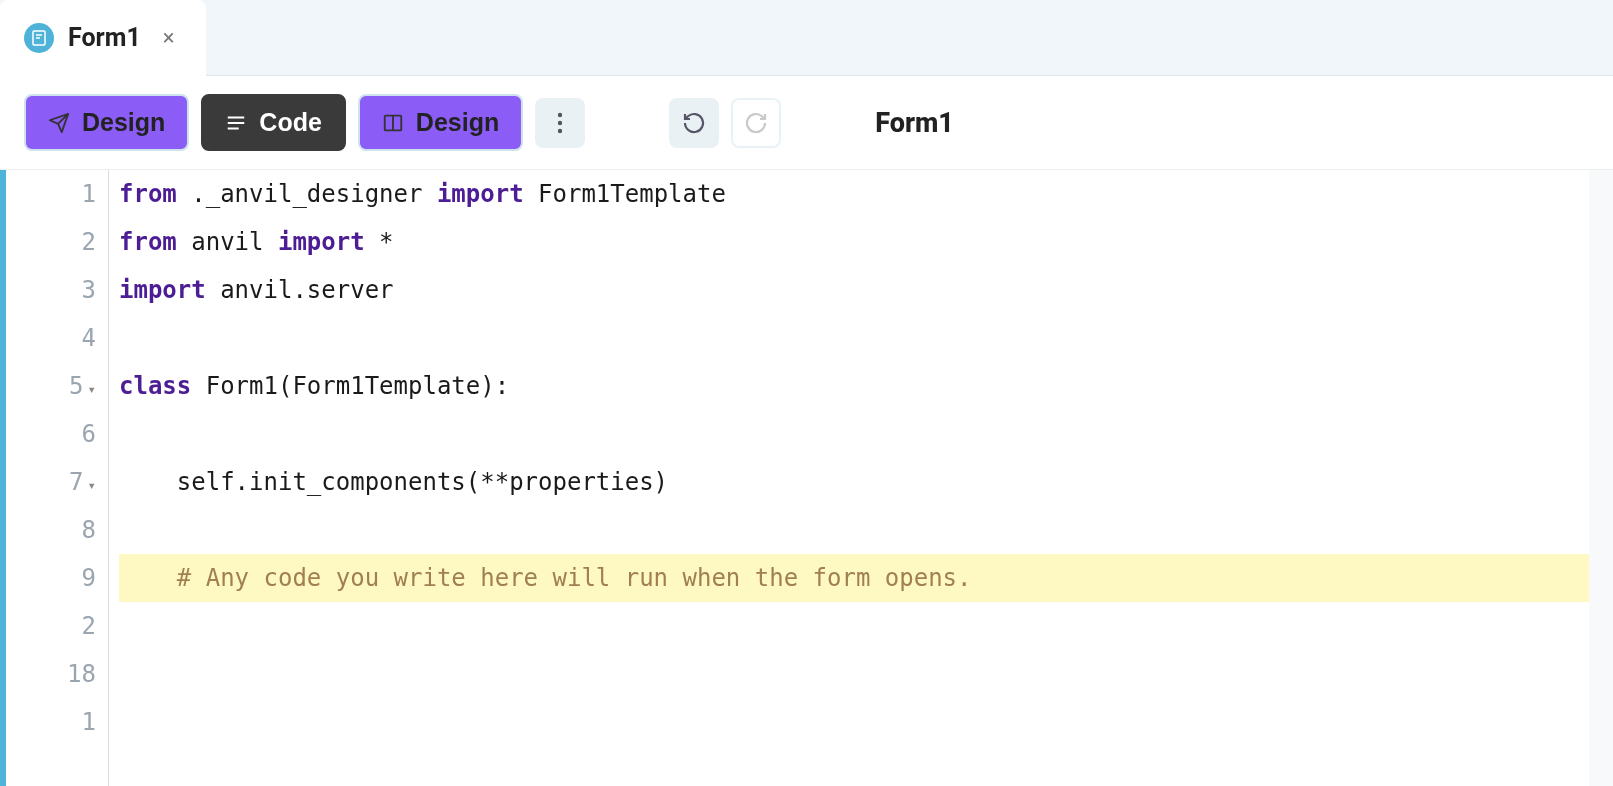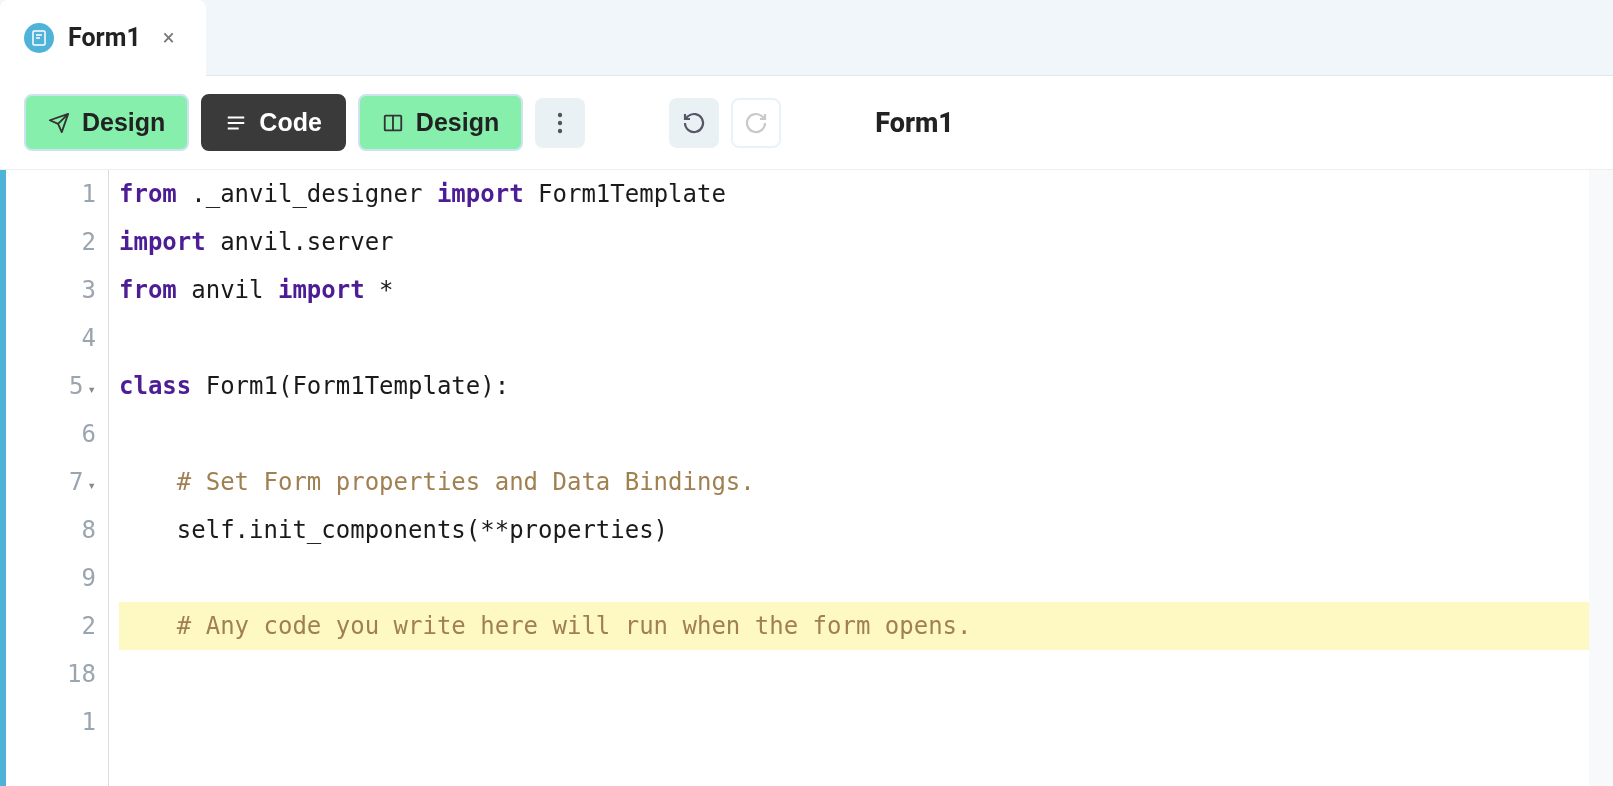--- a/index.html
+++ b/index.html
@@ -5,21 +5,21 @@
 * { box-sizing: border-box; margin: 0; padding: 0; }
 body { font-family: -apple-system, BlinkMacSystemFont, "Segoe UI", Roboto, sans-serif; background: #fff; width: 1613px; height: 786px; overflow: hidden; }
 
 .tab-bar { display: flex; align-items: center; background: #f0f6fa; height: 76px; border-bottom: 1px solid #e1e8ed; }
 .tab { display: flex; align-items: center; gap: 14px; background: #fff; padding: 0 24px; height: 76px; border-top-left-radius: 8px; border-top-right-radius: 8px; position: relative; }
 .tab-icon { width: 30px; height: 30px; border-radius: 50%; background: #4fb3d9; display: flex; align-items: center; justify-content: center; color: #fff; font-size: 14px; }
 .tab-title { font-weight: 700; font-size: 25px; color: #222; }
 .tab-close { color: #777; font-size: 22px; cursor: pointer; padding: 4px 8px; }
 
 .toolbar { display: flex; align-items: center; gap: 12px; padding: 18px 24px; background: #fff; border-bottom: 1px solid #eee; }
-.btn { display: flex; align-items: center; gap: 12px; padding: 12px 22px; border-radius: 8px; font-weight: 700; font-size: 25px; cursor: pointer; border: 2px solid #cde4ee; background: #86efac; color: #222; }
+.btn { display: flex; align-items: center; gap: 12px; padding: 12px 22px; border-radius: 8px; font-weight: 700; font-size: 25px; cursor: pointer; border: 2px solid #cde4ee; background: #8b5cf6; color: #222; }
 .btn.active { background: #3a3a3a; color: #fff; border-color: #3a3a3a; }
 .icon-btn { width: 50px; height: 50px; border-radius: 8px; display: flex; align-items: center; justify-content: center; cursor: pointer; border: none; background: #eaf1f4; }
 .icon-btn.outline { border: 2px solid #cde4ee; background: #fff; }
 .icon-btn.disabled { opacity: 0.45; cursor: default; }
 .spacer-lg { width: 60px; }
 .breadcrumb { font-weight: 800; font-size: 27px; color: #222; margin-left: 10px; }
 
 .editor { display: flex; height: calc(100% - 76px - 90px); font-family: "SF Mono", Menlo, Consolas, monospace; font-size: 24px; }
 .left-stripe { width: 6px; background: #4fb3d9; }
 .left-pad { width: 24px; background: #fff; }
@@ -106,25 +106,24 @@
       <div class="gutter-line">6</div>
       <div class="gutter-line">7<span class="fold">▾</span></div>
       <div class="gutter-line">8</div>
       <div class="gutter-line">9</div>
       <div class="gutter-line">2</div>
       <div class="gutter-line">18</div>
       <div class="gutter-line">1</div>
     </div>
   <div class="code-area" id="code-area">
       <div class="code-line"><span class="kw">from</span><span class="pl"> ._anvil_designer </span><span class="kw">import</span><span class="pl"> Form1Template</span></div>
+      <div class="code-line"><span class="kw">from</span><span class="pl"> anvil </span><span class="kw">import</span><span class="pl"> *</span></div>
       <div class="code-line"><span class="kw">import</span><span class="pl"> anvil.server</span></div>
-      <div class="code-line"><span class="kw">from</span><span class="pl"> anvil </span><span class="kw">import</span><span class="pl"> *</span></div>
       <div class="code-line"></div>
       <div class="code-line"><span class="kw">class</span><span class="pl"> Form1(Form1Template):</span></div>
       <div class="code-line"></div>
-      <div class="code-line"><span class="pl">    </span><span class="cm"># Set Form properties and Data Bindings.</span></div>
       <div class="code-line"><span class="pl">    self.init_components(**properties)</span></div>
       <div class="code-line"></div>
       <div class="code-line current"><span class="pl">    </span><span class="cm"># Any code you write here will run when the form opens.</span></div>
       <div class="code-line"></div>
     </div>
   <div class="scroll-stub"></div>
 </div>
 
 </body></html>

